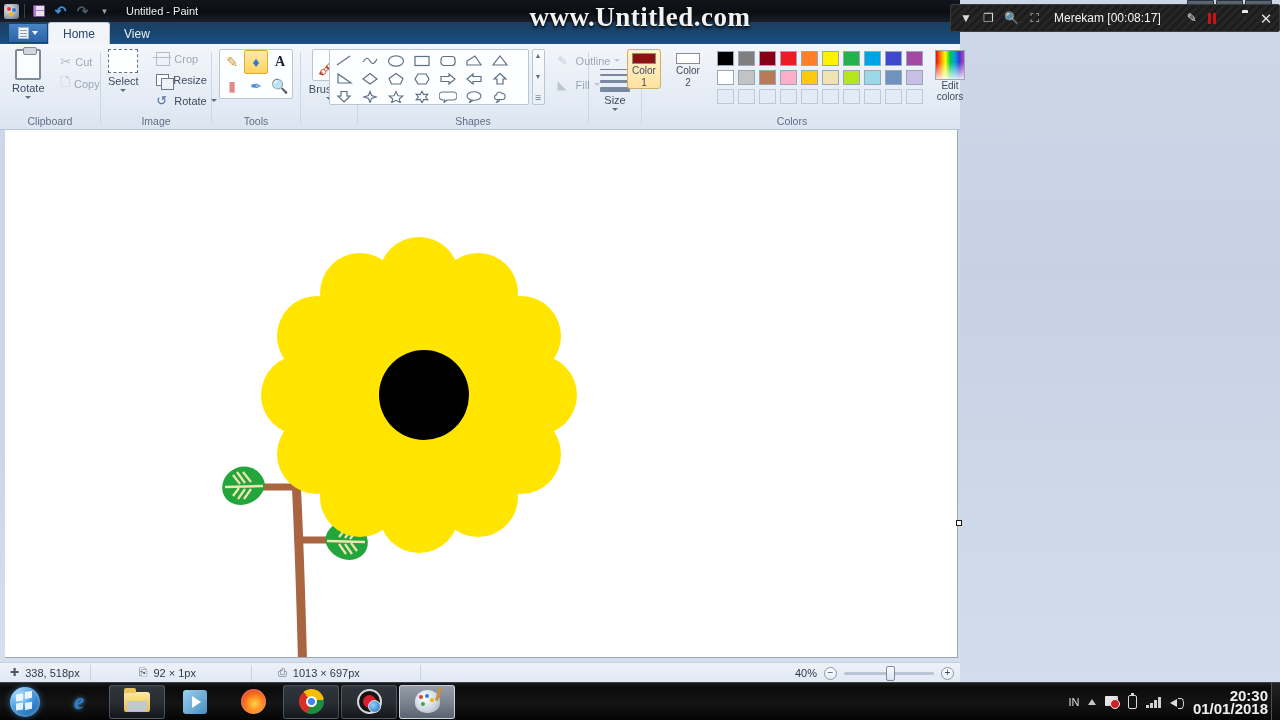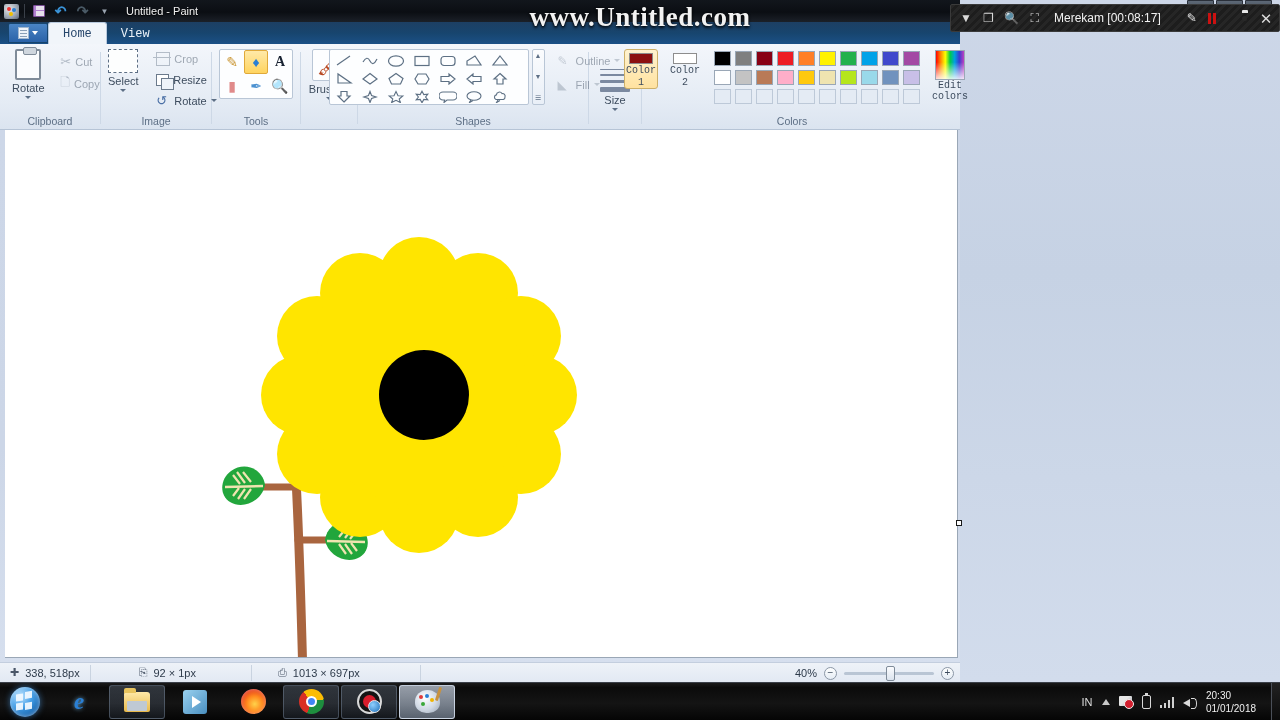--- a/index.html
+++ b/index.html
@@ -60,21 +60,21 @@
     font-size:27px;font-weight:bold;color:#f2f2f2;
     letter-spacing:.5px;
     text-shadow:0 2px 3px rgba(0,0,0,.85),0 0 2px rgba(0,0,0,.9);
     pointer-events:none;z-index:60;
   }
 
   
   .tabstrip{
     position:absolute;left:0;top:22px;width:960px;height:22px;
     background:linear-gradient(180deg,#1d3f63 0%,#17456e 50%,#1b5086 100%);
-    display:flex;align-items:flex-end;font-family:Liberation Mono, monospace;
+    display:flex;align-items:flex-end;
   }
   .appmenu{
     width:40px;height:20px;margin-left:8px;margin-bottom:1px;
     background:linear-gradient(180deg,#4a84c4 0%,#2a62a8 100%);
     border:1px solid #17456e;border-radius:2px 2px 0 0;
     display:flex;align-items:center;justify-content:center;gap:3px;
   }
   .appmenu .sheet{width:11px;height:12px;background:#eef3f9;border:1px solid #9fb6cf;}
   .appmenu .sheet::after{content:"";display:block;margin:2px 1px;height:1px;background:#8aa0b8;box-shadow:0 3px 0 #8aa0b8,0 6px 0 #8aa0b8;}
   .appmenu .dn{width:0;height:0;border-left:3px solid transparent;border-right:3px solid transparent;border-top:4px solid #fff;}
@@ -281,21 +281,21 @@
   .tray-flag{width:14px;height:12px;position:relative;}
   .tray-flag::before{content:"";position:absolute;left:0;top:0;width:13px;height:10px;background:linear-gradient(135deg,#e6e6e6 45%,#9aa3ae 100%);border-radius:1px;}
   .tray-flag::after{content:"";position:absolute;right:-1px;bottom:-1px;width:8px;height:8px;border-radius:50%;background:#d21f2e;border:1px solid #f0f0f0;}
   .tray-batt{width:9px;height:14px;border:1.5px solid #d8d8d8;border-radius:2px;position:relative;}
   .tray-batt::before{content:"";position:absolute;left:2px;top:-3px;width:3px;height:2px;background:#d8d8d8;}
   .tray-sig{display:flex;align-items:flex-end;gap:1.5px;height:12px;}
   .tray-sig i{display:block;width:2.5px;background:#d0d0d0;}
   .tray-spk{width:14px;height:13px;position:relative;}
   .tray-spk::before{content:"";position:absolute;left:0;top:3px;width:0;height:0;border-top:4px solid transparent;border-bottom:4px solid transparent;border-right:7px solid #dcdcdc;}
   .tray-spk::after{content:"";position:absolute;left:8px;top:2px;width:5px;height:9px;border:1.5px solid #dcdcdc;border-left:none;border-radius:0 50% 50% 0;}
-  .clock{text-align:left;font-size:10px;line-height:13px;color:#f0f0f0;min-width:62px;}
+  .clock{text-align:right;font-size:15px;line-height:13px;color:#f0f0f0;min-width:62px;font-weight:bold;}
   .showdesk{position:absolute;right:0;top:0;width:9px;height:38px;border-left:1px solid #4a4f58;background:linear-gradient(180deg,#222,#0a0a0a);}
 </style>
 </head>
 <body>
 
 <div id="desktop"></div>
 
 <div id="paint-window">
 
   <div class="titlebar">
@@ -549,21 +549,21 @@
           </span>
           <span class="lbl">Size</span>
           <span class="arrow"></span>
         </div>
       </div>
       <div class="group-label"></div>
     </div>
     <div class="group-div"></div>
 
     <div class="group" style="width:300px">
-      <div class="group-body" style="padding-left:8px;gap:10px;align-items:flex-start;font-family:Liberation Mono, monospace;">
+      <div class="group-body" style="padding-left:8px;gap:10px;align-items:flex-start;">
         <div class="colorbig">
           <span class="swatch-big" id="c1sw" style="background: rgb(140, 17, 17);"></span>
           <span class="cl">Color</span>
           <span class="cl">1</span>
         </div>
         <div class="colorbig plain">
           <span class="swatch-big" id="c2sw" style="background: rgb(255, 255, 255);"></span>
           <span class="cl">Color</span>
           <span class="cl">2</span>
         </div>

